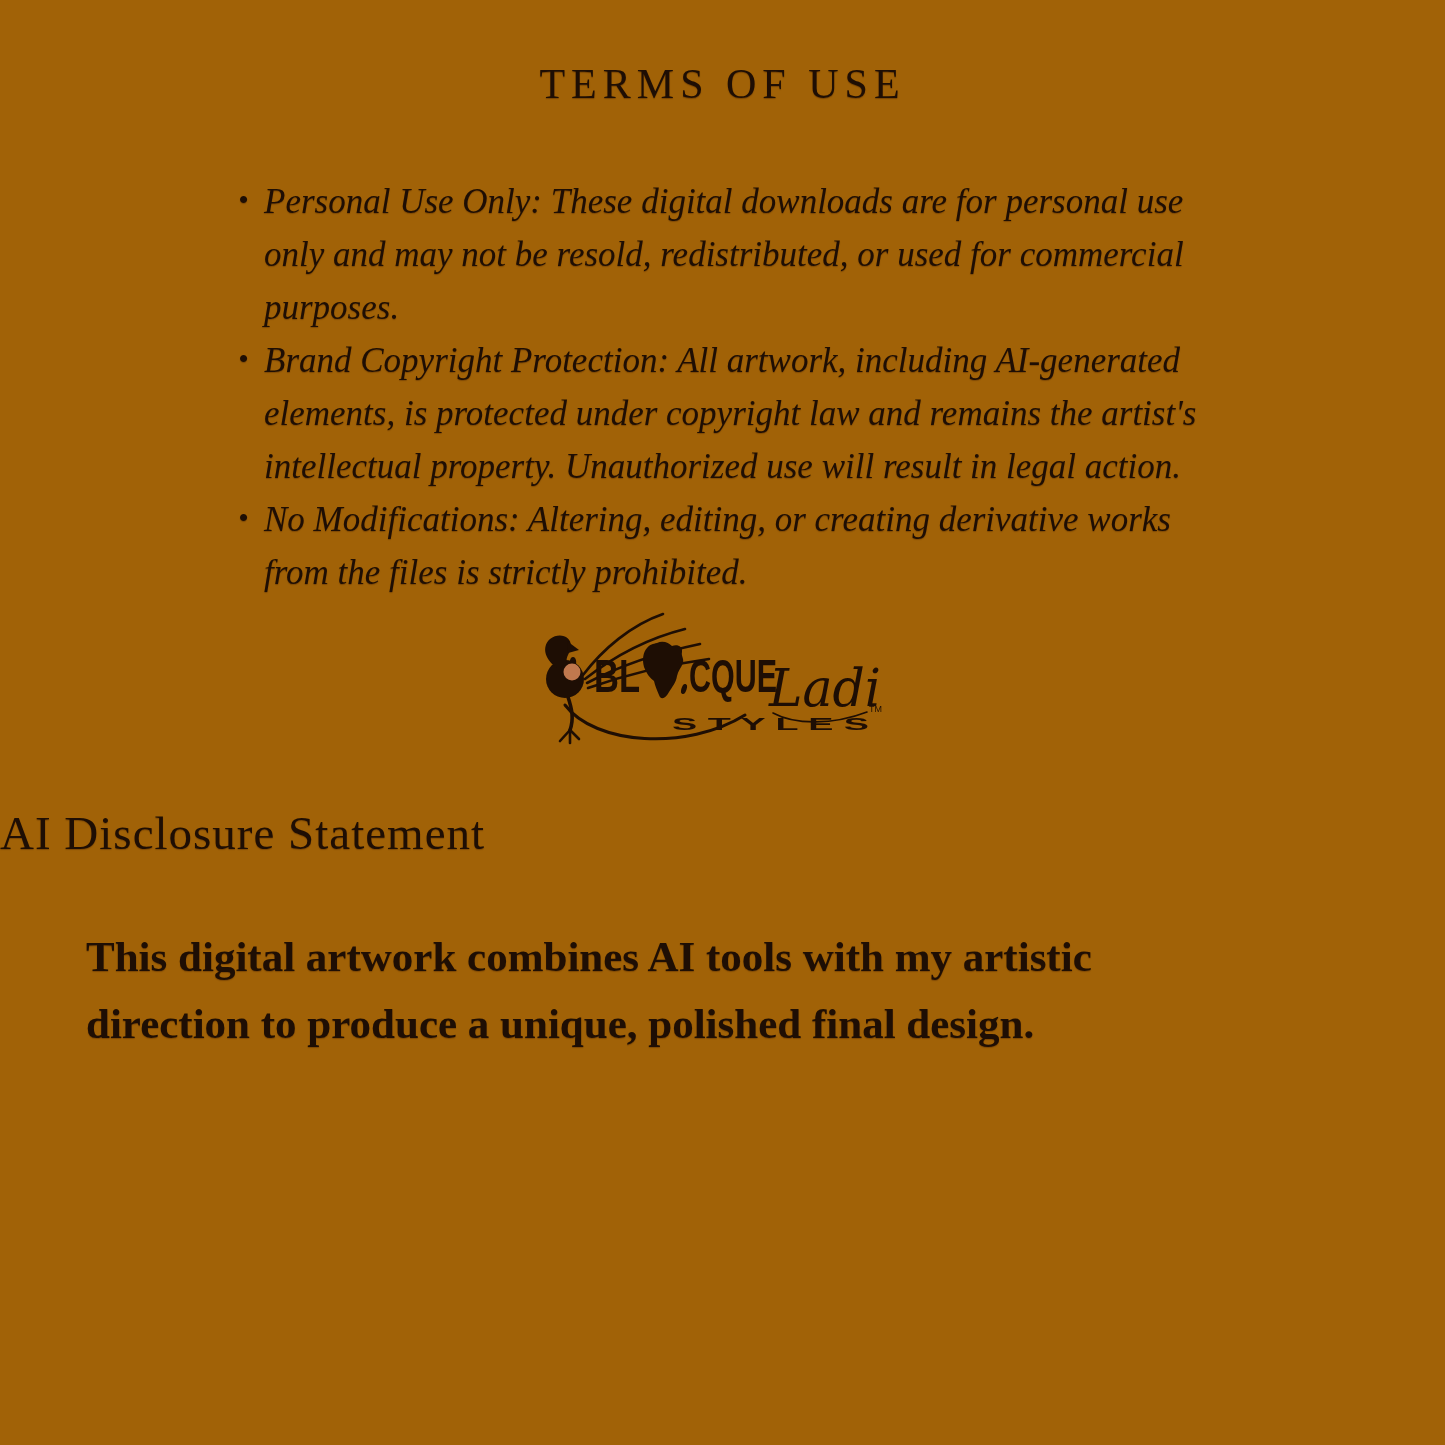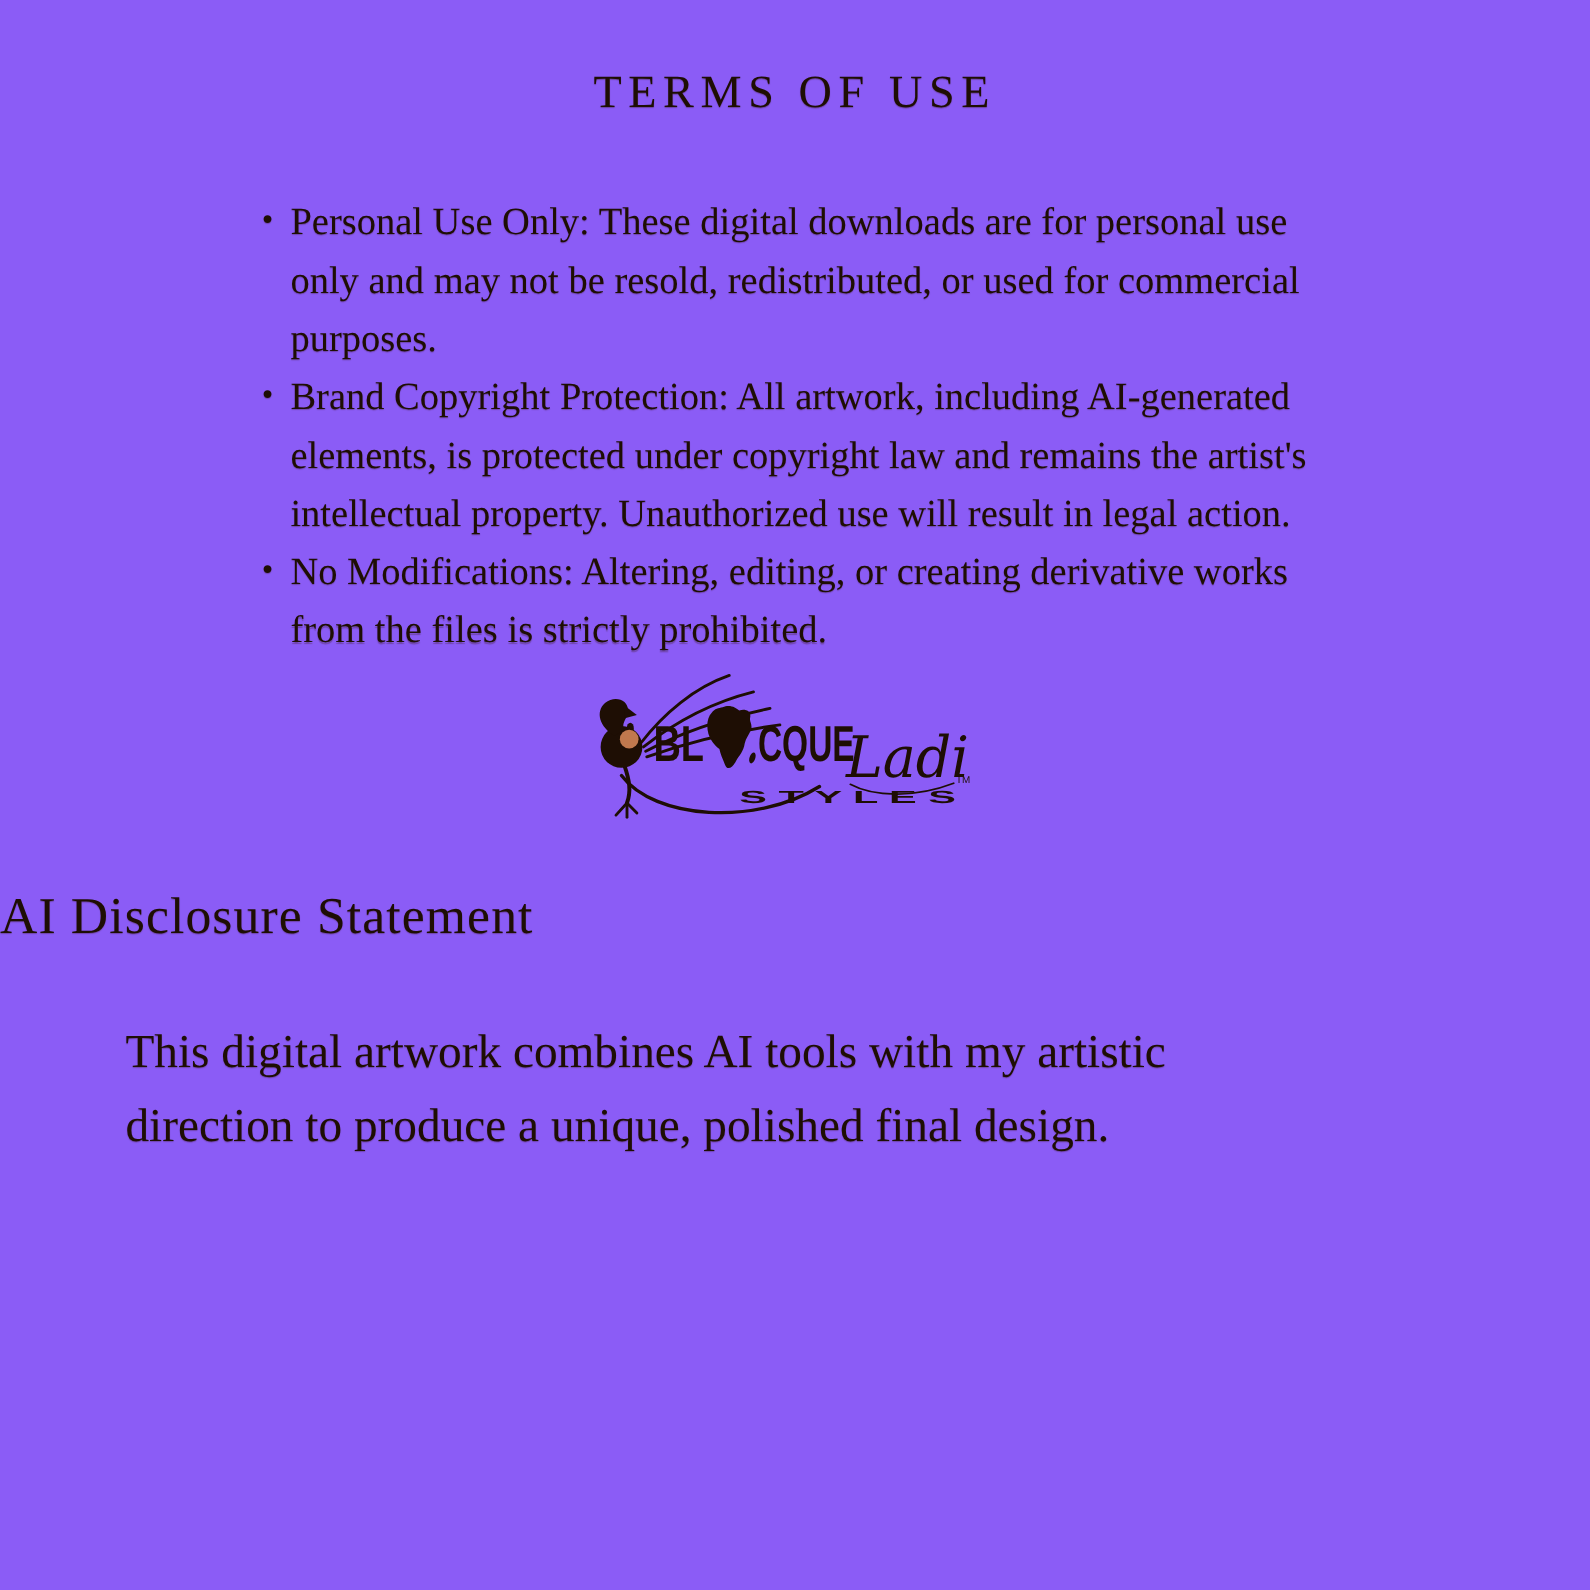--- a/index.html
+++ b/index.html
@@ -6,21 +6,21 @@
   html, body { margin: 0; padding: 0; }
   body {
     background: #a96a44;
     font-family: "Liberation Serif", "DejaVu Serif", serif;
   }
   .page {
     position: relative;
     width: 1445px;
     height: 1445px;
     margin: 0 auto;
-    background: #8b5cf6;
+    background: #a16207;
     color: #1e0e04;
     overflow: hidden;
   }
   .page-title {
     margin: 0;
     padding-top: 58px;
     text-align: center;
     font-size: 42px;
     font-weight: 500;
     letter-spacing: 6px;
@@ -33,20 +33,21 @@
     width: 995px;
     list-style: none;
   }
   ul.terms-list li {
     position: relative;
     padding-left: 26px;
     margin: 0;
     font-size: 35px;
     line-height: 53px;
     text-shadow: 0 1px 1px rgba(50,16,0,0.30);
+    font-style: italic;
   }
   ul.terms-list li::before {
     content: "•";
     position: absolute;
     left: 0;
     top: -2px;
     font-size: 30px;
   }
   .logo-wrap {
     width: 372px;
@@ -56,22 +57,23 @@
   .disclosure-heading {
     margin: 48px 0 0 0;
     text-align: left;
     font-size: 47px;
     font-weight: 500;
     letter-spacing: 1px;
     line-height: 1.2;
     text-shadow: 0 1px 1px rgba(50,16,0,0.30);
   }
   .disclosure-body {
-    margin: 62px 0 0 114px;
+    margin: 62px 0 0 86px;
     width: 1075px;
+    font-weight: bold;
   }
   .disclosure-body p {
     margin: 0;
     font-size: 43px;
     line-height: 67px;
     text-shadow: 0 1px 1px rgba(50,16,0,0.30);
   }
 </style>
 </head>
 <body>

